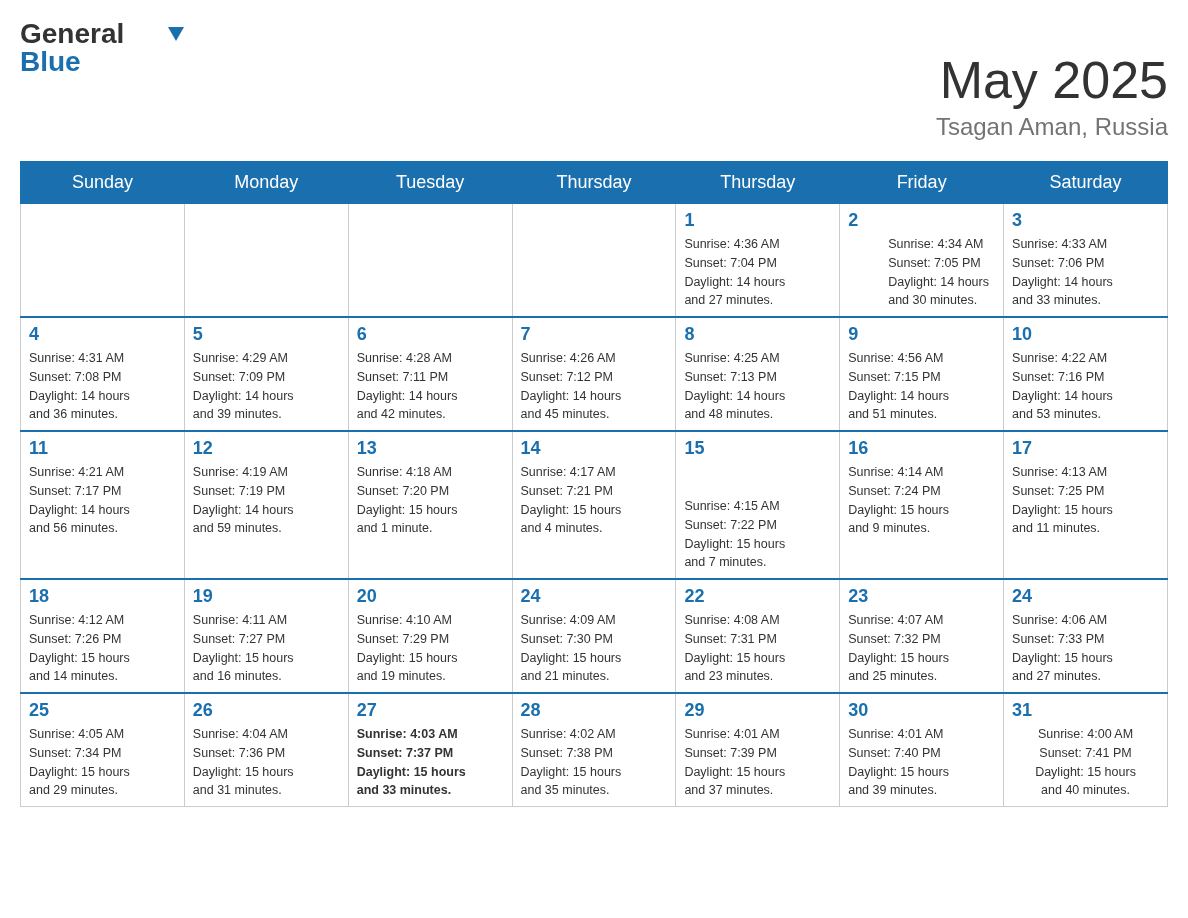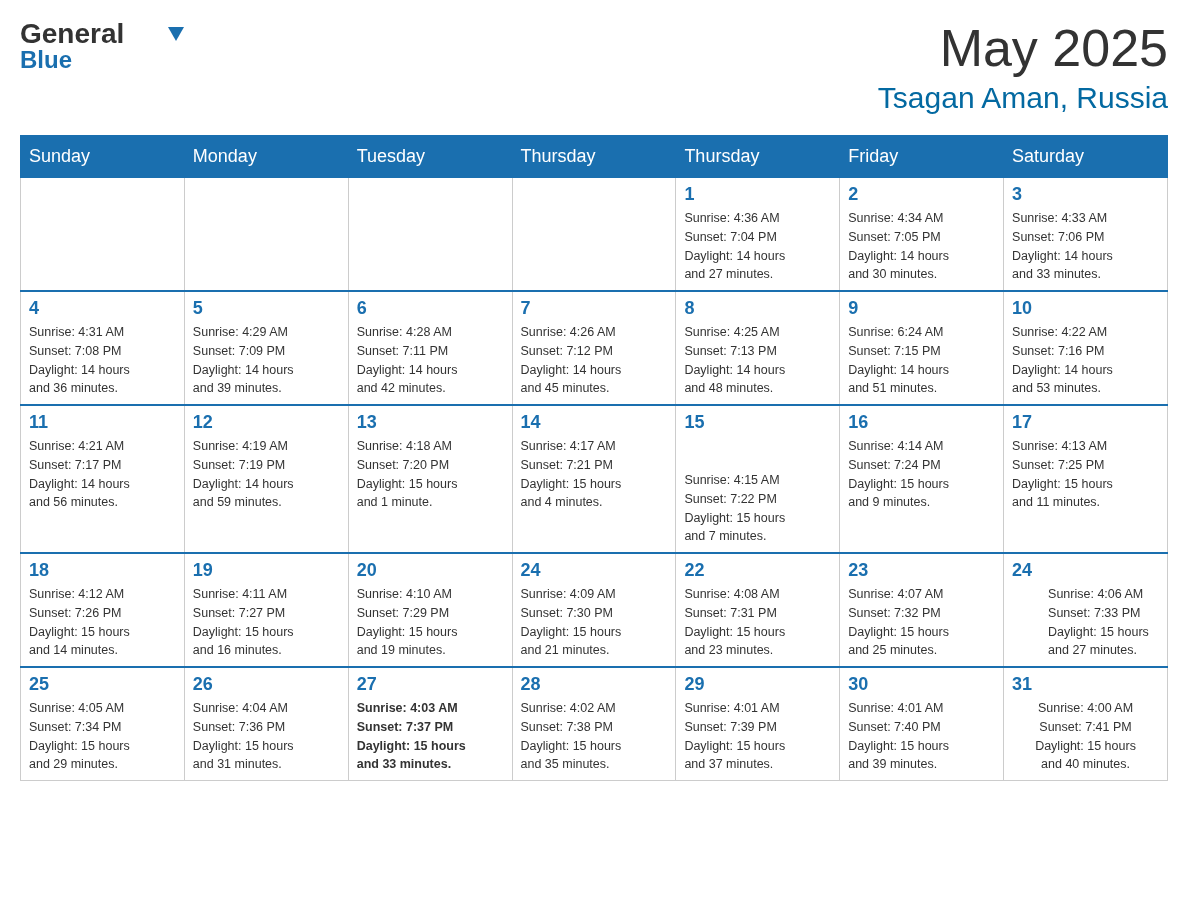--- a/index.html
+++ b/index.html
@@ -22,61 +22,62 @@
       flex-direction: column;
       align-items: flex-start;
     }
     .logo-general {
       font-size: 28px;
       font-weight: bold;
       color: #333;
       line-height: 1;
     }
     .logo-blue {
-      font-size: 24px;
+      font-size: 28px;
       font-weight: bold;
       color: #1a6faf;
       line-height: 1;
     }
     .logo-triangle {
       display: inline-block;
       width: 0;
       height: 0;
       border-left: 8px solid transparent;
       border-right: 8px solid transparent;
       border-top: 14px solid #1a6faf;
       margin-left: 2px;
       vertical-align: middle;
     }
     .title-block {
       text-align: right;
+      margin-top: 32px;
     }
     .month-title {
       font-size: 52px;
       font-weight: normal;
       color: #333;
       line-height: 1.1;
     }
     .location-title {
-      font-size: 30px;
-      color: #0369a1;
+      font-size: 24px;
+      color: #737373;
       margin-top: 4px;
     }
     .calendar {
       width: 100%;
       border-collapse: collapse;
       border: 1px solid #ccc;
     }
     .calendar th {
       background-color: #1a6faf;
       color: #fff;
       font-size: 18px;
       font-weight: normal;
       padding: 10px 8px;
-      text-align: left;
+      text-align: center;
       border: 1px solid #1a6faf;
     }
     .calendar td {
       border: 1px solid #ccc;
       vertical-align: top;
       padding: 6px 8px;
       width: 14.28%;
       min-height: 100px;
     }
     .day-number {
@@ -135,21 +136,21 @@
         <td class="empty-cell"></td>
         <td>
           <span class="day-number">1</span>
           <div class="day-info" style="white-space: pre-line;">Sunrise: 4:36 AM
 Sunset: 7:04 PM
 Daylight: 14 hours
 and 27 minutes.</div>
         </td>
         <td>
           <span class="day-number">2</span>
-          <div class="day-info" style="white-space: pre-line;">Sunrise: 4:34 AM
+          <div class="day-info" style="white-space: pre-line; margin-left: 40px;">Sunrise: 4:34 AM
 Sunset: 7:05 PM
 Daylight: 14 hours
 and 30 minutes.</div>
         </td>
         <td>
           <span class="day-number">3</span>
           <div class="day-info" style="white-space: pre-line;">Sunrise: 4:33 AM
 Sunset: 7:06 PM
 Daylight: 14 hours
 and 33 minutes.</div>
@@ -186,21 +187,21 @@
         </td>
         <td>
           <span class="day-number">8</span>
           <div class="day-info" style="white-space: pre-line;">Sunrise: 4:25 AM
 Sunset: 7:13 PM
 Daylight: 14 hours
 and 48 minutes.</div>
         </td>
         <td>
           <span class="day-number">9</span>
-          <div class="day-info" style="white-space: pre-line;">Sunrise: 6:24 AM
+          <div class="day-info" style="white-space: pre-line;">Sunrise: 4:56 AM
 Sunset: 7:15 PM
 Daylight: 14 hours
 and 51 minutes.</div>
         </td>
         <td>
           <span class="day-number">10</span>
           <div class="day-info" style="white-space: pre-line;">Sunrise: 4:22 AM
 Sunset: 7:16 PM
 Daylight: 14 hours
 and 53 minutes.</div>
@@ -295,21 +296,21 @@
         </td>
         <td>
           <span class="day-number">23</span>
           <div class="day-info" style="white-space: pre-line;">Sunrise: 4:07 AM
 Sunset: 7:32 PM
 Daylight: 15 hours
 and 25 minutes.</div>
         </td>
         <td>
           <span class="day-number">24</span>
-          <div class="day-info" style="white-space: pre-line; margin-left: 36px;">Sunrise: 4:06 AM
+          <div class="day-info" style="white-space: pre-line;">Sunrise: 4:06 AM
 Sunset: 7:33 PM
 Daylight: 15 hours
 and 27 minutes.</div>
         </td>
       </tr>
       <tr class="row-separator">
         <td>
           <span class="day-number">25</span>
           <div class="day-info" style="white-space: pre-line;">Sunrise: 4:05 AM
 Sunset: 7:34 PM

